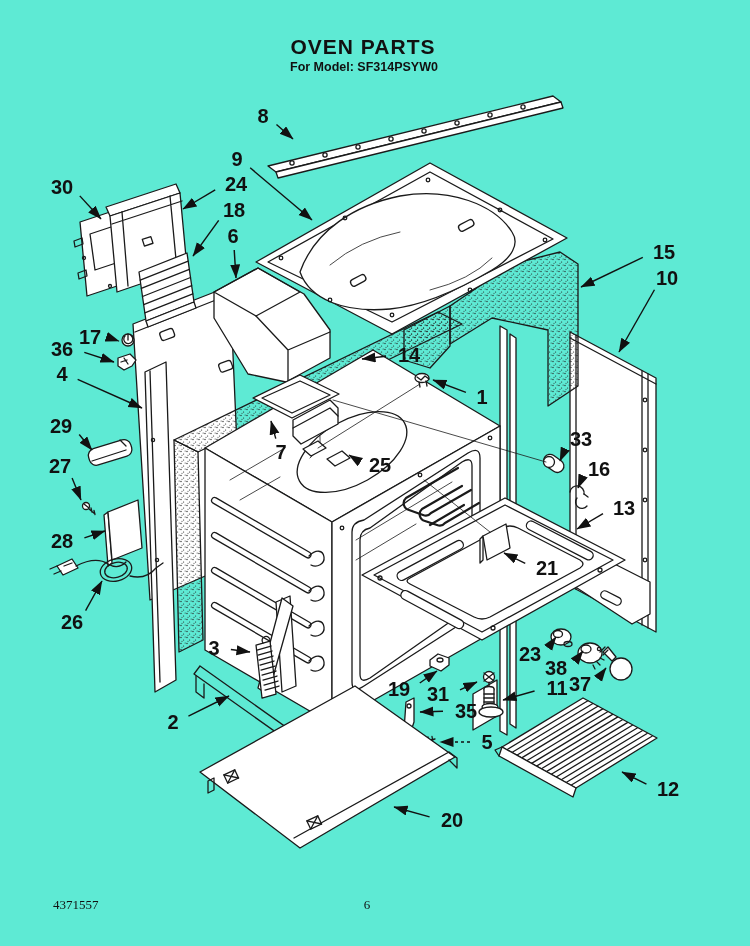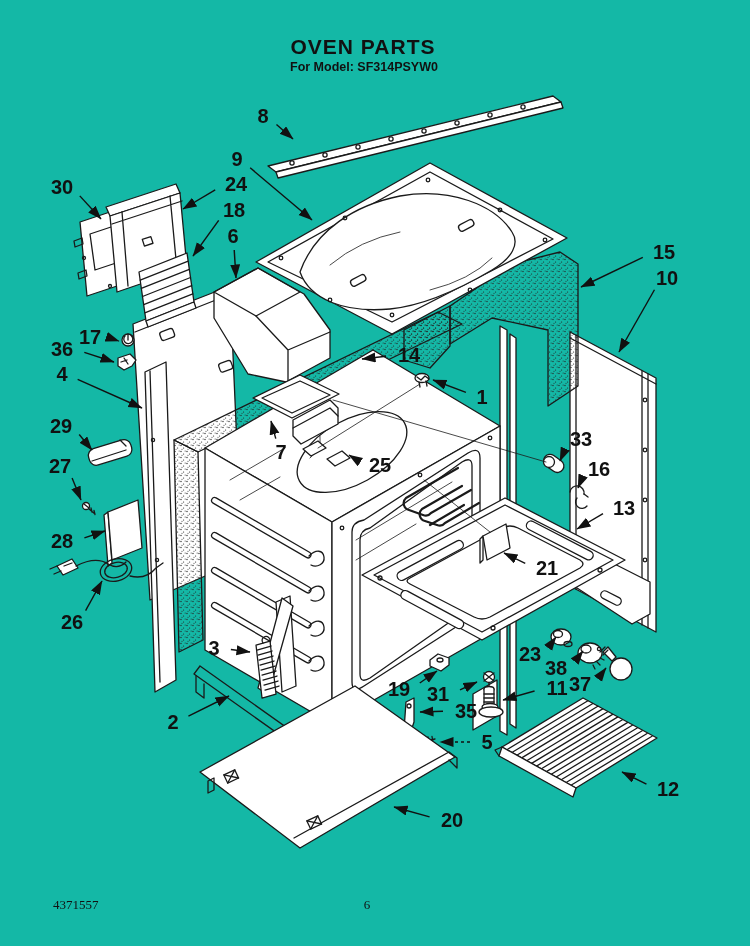--- a/index.html
+++ b/index.html
@@ -1,16 +1,16 @@
 <!DOCTYPE html>
 <html><head>
 <meta charset="utf-8">
 <style>
   html,body{margin:0;padding:0;background:#e8e8e8;}
-  .page{position:relative;width:750px;height:946px;margin:0 auto;background:#14b8a6;overflow:hidden;
+  .page{position:relative;width:750px;height:946px;margin:0 auto;background:#5eead4;overflow:hidden;
         font-family:"Liberation Sans",sans-serif;}
   svg{display:block;position:absolute;left:0;top:0;}
   
   .art path,.art line,.art rect,.art ellipse,.art circle,.art polyline{
       stroke:#1a1a1a;stroke-width:1.3;fill:none;stroke-linejoin:round;stroke-linecap:round;}
   .art .f{fill:#ffffff;}
   .art .stip{fill:url(#stip);}
   .art .thin{stroke-width:0.8;}
   .art .el{stroke-width:2.2;}
   .title{font:700 21px "Liberation Sans",sans-serif;text-anchor:middle;fill:#111;letter-spacing:1px;}

